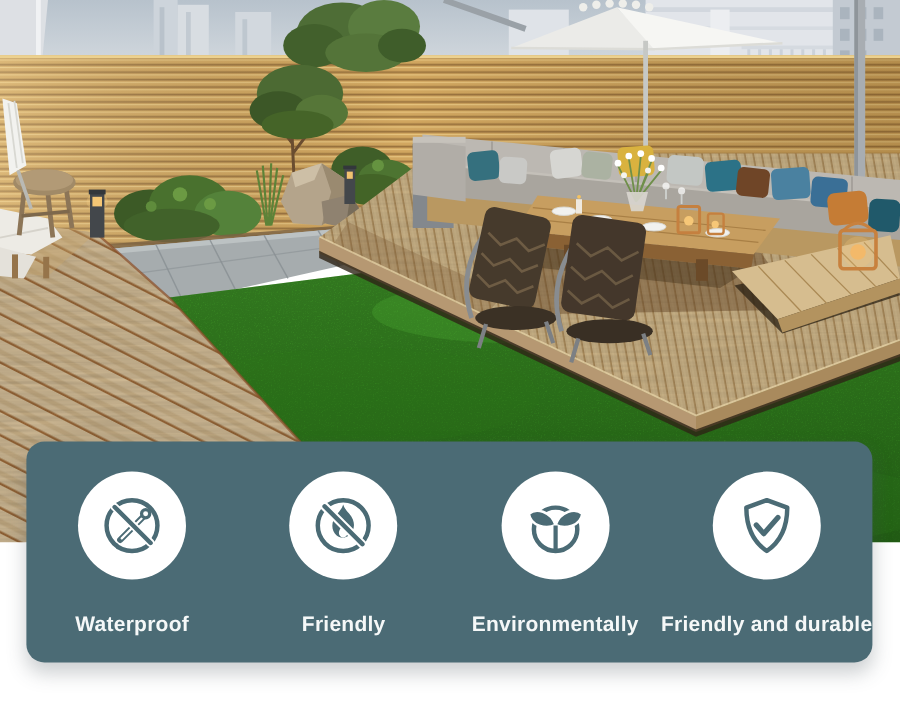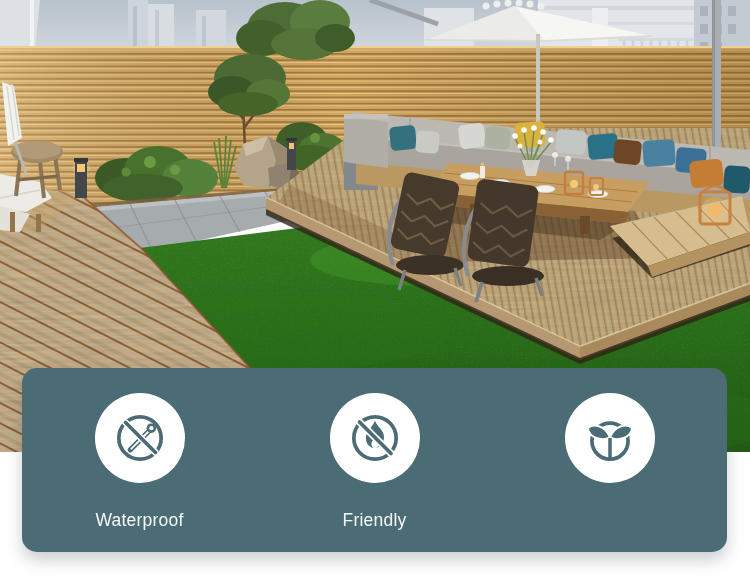--- a/index.html
+++ b/index.html
@@ -12,20 +12,21 @@
     position:absolute;left:22px;top:368px;width:705px;height:184px;
     background:var(--fb-background_color,#4b6b75);
     border-radius:15px;
     box-shadow:0 8px 16px rgba(70,80,85,.28);
     display:flex;align-items:flex-start;justify-content:space-between;
     padding:0;z-index:5;
   }
   .feature{
     flex:1 1 0;display:flex;flex-direction:column;align-items:center;
     padding-top:25px;
+    font-weight:bold;
   }
   .badge{
     width:90px;height:90px;border-radius:50%;
     background:var(--fb-icon_bg,#ffffff);
     display:flex;align-items:center;justify-content:center;
   }
   .badge svg{width:62px;height:62px;display:block;}
   .badge .stroke{stroke:var(--fb-icon_color,#4b6b75);}
   .badge .fillc{fill:var(--fb-icon_color,#4b6b75);}
   .feature .label{
@@ -384,17 +385,27 @@
 
     <div class="feature">
       <div class="badge">
         <svg viewBox="0 0 60 60">
           <circle class="stroke" cx="30" cy="33" r="17.5" fill="none" stroke-width="3.6"></circle>
           <path class="fillc" d="M30 29.5 C26 18 14 15.5 8.5 20.5 C10 30 22 33.5 30 29.5 Z" stroke="#ffffff" stroke-width="2"></path>
           <path class="fillc" d="M30 29.5 C34 18 46 15.5 51.5 20.5 C50 30 38 33.5 30 29.5 Z" stroke="#ffffff" stroke-width="2"></path>
           <line class="stroke" x1="30" y1="30" x2="30" y2="50" stroke-width="3.4"></line>
         </svg>
       </div>
+      <div class="label">Environmentally</div>
     </div>
 
+    <div class="feature">
+      <div class="badge">
+        <svg viewBox="0 0 60 60">
+          <path class="stroke" d="M30 9.5 L46.5 15.5 C46.5 31 41 43 30 50.5 C19 43 13.5 31 13.5 15.5 Z" fill="none" stroke-width="3.6" stroke-linejoin="round"></path>
+          <path class="stroke" d="M21.5 29.5 L27.5 36.5 L39 23.5" fill="none" stroke-width="4.2" stroke-linecap="round" stroke-linejoin="round"></path>
+        </svg>
+      </div>
+      <div class="label">Friendly and durable</div>
+    </div>
 
   </div>
 </div>
 
 </body></html>

